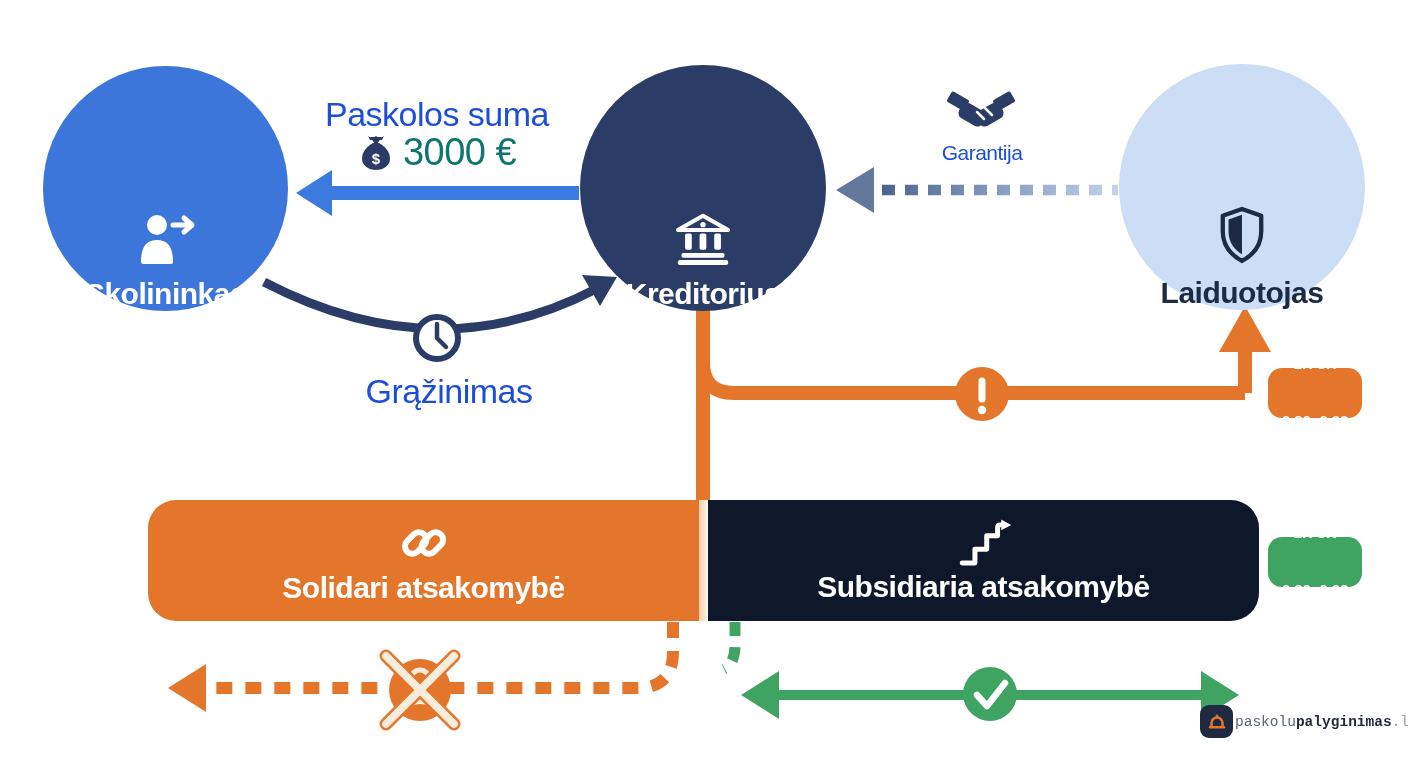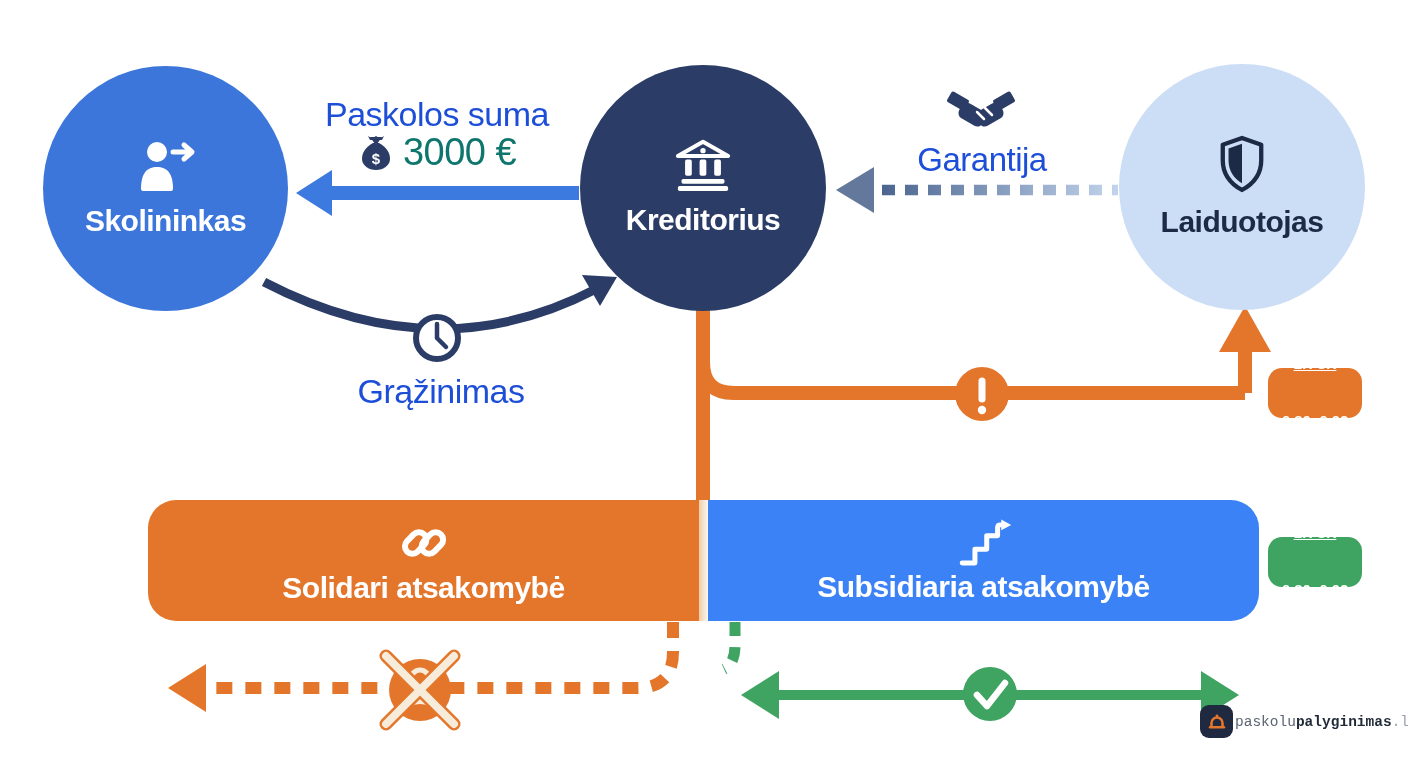--- a/index.html
+++ b/index.html
@@ -3,47 +3,47 @@
 <meta charset="utf-8">
 <style>
   html,body{margin:0;padding:0;background:#fff;}
   .stage{
     position:relative;width:1408px;height:768px;background:#ffffff;overflow:hidden;
     font-family:"Liberation Sans","DejaVu Sans",sans-serif;
   }
   .connectors{position:absolute;left:0;top:0;z-index:1;}
   
   .node{position:absolute;z-index:2;border-radius:50%;display:flex;flex-direction:column;
-        align-items:center;justify-content:center;gap:12px;}
+        align-items:center;justify-content:flex-end;gap:12px;}
   .node-debtor{left:43px;top:66px;width:245px;height:245px;background:#3C76DA;}
   .node-creditor{left:580px;top:65px;width:246px;height:246px;background:#2B3D66;}
   .node-guarantor{left:1119px;top:64px;width:246px;height:246px;background:#CBDEF5;}
   .node-label{font-weight:700;font-size:30px;color:#ffffff;letter-spacing:-0.5px;}
   .node-guarantor .node-label{color:#1C2A45;}
   
   .flow-label{position:absolute;z-index:2;color:#1d4ed8;font-weight:500;text-align:center;letter-spacing:-0.5px;}
   .lbl-loan{left:280px;top:95px;width:314px;font-size:34px;}
   .amount-row{position:absolute;z-index:2;left:280px;top:131px;width:314px;display:flex;
               align-items:center;justify-content:center;gap:9px;}
   .amount-text{font-size:38px;font-weight:500;color:#0f766e;letter-spacing:-0.5px;}
-  .lbl-guarantee{left:830px;top:141px;width:304px;font-size:33px;}
-  .lbl-repayment{left:274px;top:372px;width:334px;font-size:34px;}
+  .lbl-guarantee{left:830px;top:141px;width:304px;font-size:21px;}
+  .lbl-repayment{left:282px;top:372px;width:334px;font-size:34px;}
   .handshake{position:absolute;z-index:2;left:946px;top:91px;}
   
   .bar{position:absolute;z-index:2;top:500px;height:121px;display:flex;flex-direction:column;
        align-items:center;justify-content:center;gap:2px;}
   .bar-solidary{left:148px;width:551px;background:#E4762B;border-radius:28px 0 0 28px;}
-  .bar-subsidiary{left:708px;width:551px;background:#3b82f6;border-radius:0 28px 28px 0;}
+  .bar-subsidiary{left:708px;width:551px;background:#0f172a;border-radius:0 28px 28px 0;}
   .bar-label{color:#fff;font-weight:700;font-size:30px;letter-spacing:-0.5px;}
   .bar-seam{position:absolute;z-index:2;left:699px;top:500px;width:9px;height:121px;
             background:linear-gradient(90deg,#F0CEAC,#FBF9EF);}
   
   .badge{position:absolute;z-index:2;width:94px;height:50px;border-radius:14px;color:#fff;
          font-weight:700;display:flex;flex-direction:column;align-items:center;
-         justify-content:center;line-height:1.2;text-decoration:underline;}
+         justify-content:center;line-height:1.2;}
   .badge-solidary{left:1268px;top:368px;background:#E4762B;}
   .badge-subsidiary{left:1268px;top:537px;background:#3FA361;}
   .badge .l1{font-size:14px;}
   .badge .l2{font-size:15px;margin-top:40px;}
   
   .logo{position:absolute;z-index:2;left:1200px;top:705px;display:flex;align-items:center;gap:2px;font-family:Liberation Mono, monospace;}
   .logo-icon{width:33px;height:33px;border-radius:9px;background:#1F2940;display:flex;
              align-items:center;justify-content:center;}
   .logo-text{font-size:14.5px;letter-spacing:0;}
   .logo-p1{color:#5B6472;font-weight:400;}

